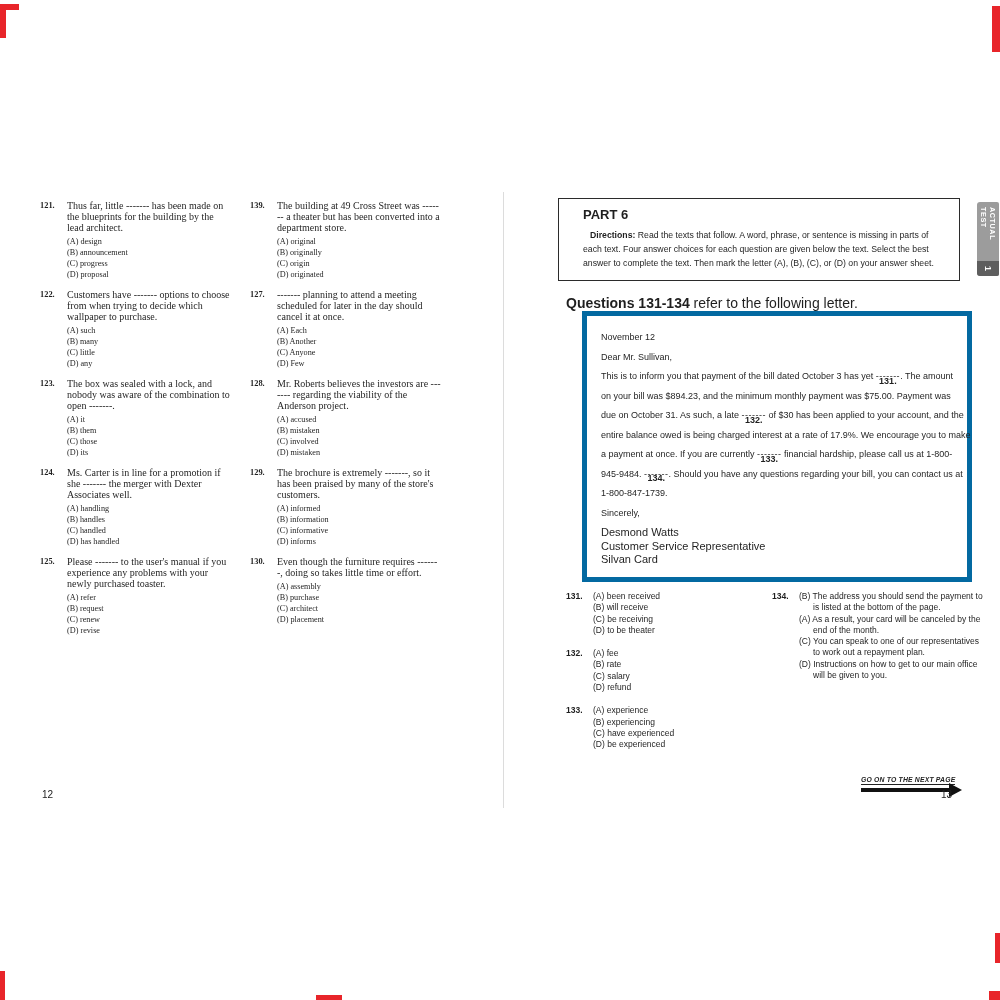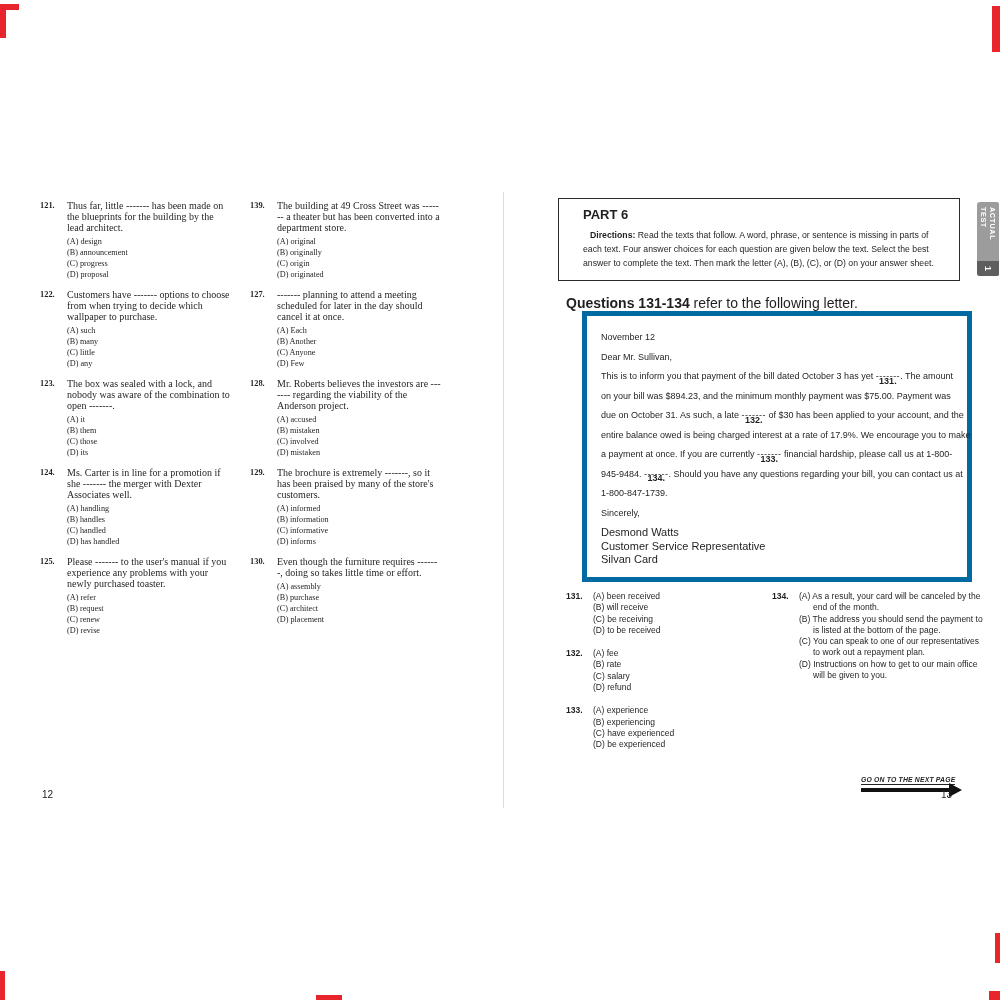--- a/index.html
+++ b/index.html
@@ -295,21 +295,21 @@
 
   <div class="rq-col a">
 
       <div class="rq">
         <div class="q-num">131.</div>
         <div class="q-body">
           <div class="q-opts">
             <div>(A) been received</div>
             <div>(B) will receive</div>
             <div>(C) be receiving</div>
-            <div>(D) to be received</div>
+            <div>(D) to be theater</div>
           </div>
         </div>
       </div>
 
       <div class="rq">
         <div class="q-num">132.</div>
         <div class="q-body">
           <div class="q-opts">
             <div>(A) fee</div>
             <div>(B) rate</div>
@@ -330,22 +330,22 @@
           </div>
         </div>
       </div>
     </div>
 
   <div class="rq-col b">
     <div class="rq hang">
       <div class="q-num">134.</div>
       <div class="q-body">
         <div class="q-opts">
+          <div>(B) The address you should send the payment to is listed at the bottom of the page.</div>
           <div>(A) As a result, your card will be canceled by the end of the month.</div>
-          <div>(B) The address you should send the payment to is listed at the bottom of the page.</div>
           <div>(C) You can speak to one of our representatives to work out a repayment plan.</div>
           <div>(D) Instructions on how to get to our main office will be given to you.</div>
         </div>
       </div>
     </div>
   </div>
 
   <div class="goon">
     <span class="goon-text">GO ON TO THE NEXT PAGE</span>
     <div class="goon-arrow"></div>

